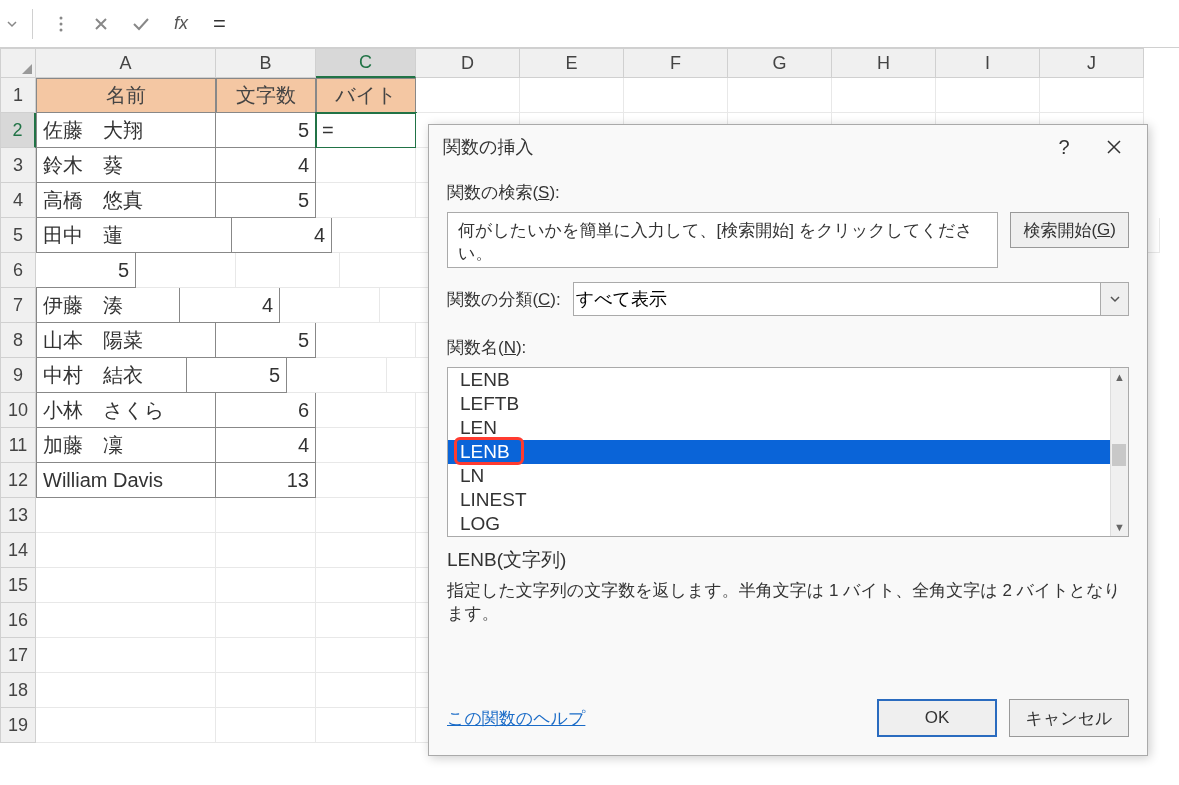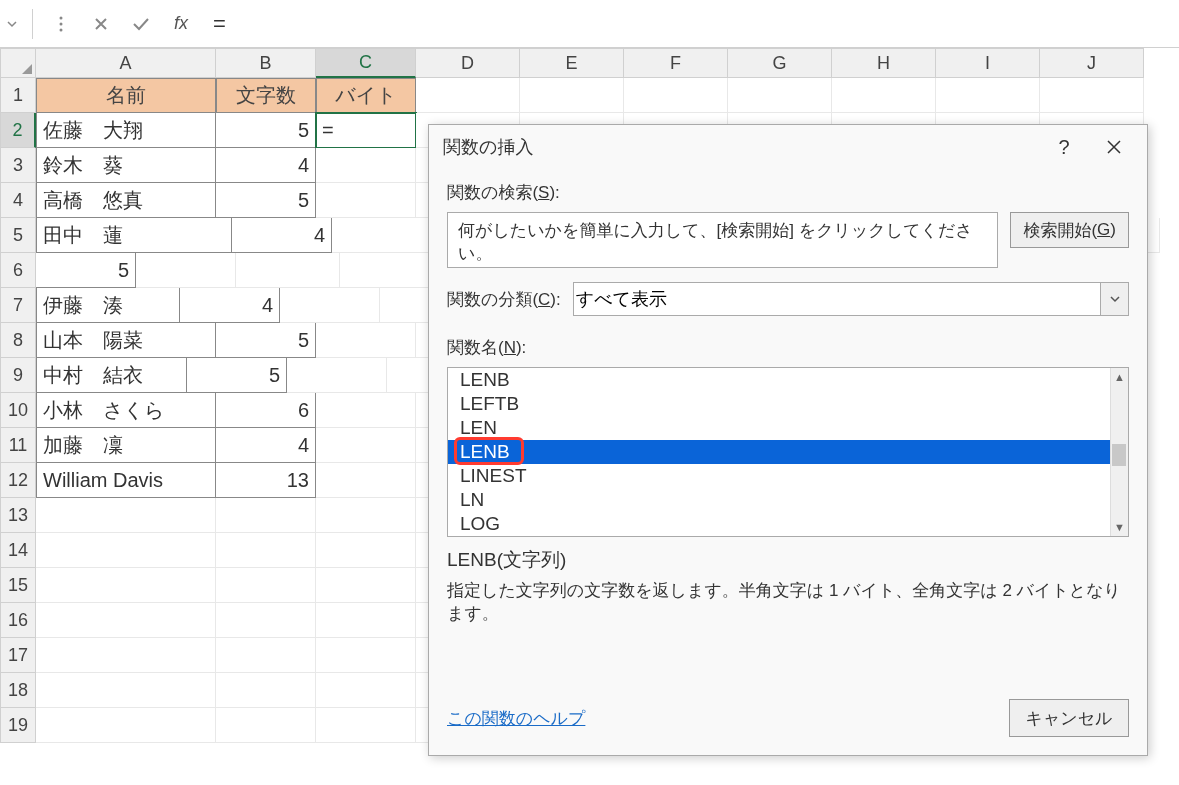--- a/index.html
+++ b/index.html
@@ -399,33 +399,34 @@
       </div>
     </div>
     <div class="dlg-label">
       <span>関数名(</span><u>N</u><span>):</span>
     </div>
     <div class="func-list" id="funclist">
       <div class="func-item">LENB</div>
         <div class="func-item">LEFTB</div>
         <div class="func-item">LEN</div>
         <div class="func-item selected">LENB</div>
+        <div class="func-item">LN</div>
         <div class="func-item">LINEST</div>
-        <div class="func-item">LN</div>
         <div class="func-item">LOG</div>
         <div class="scrollbar">
         <div class="sb-arrow">▲</div>
         <div class="sb-thumb"></div>
         <div class="sb-arrow" style="position:absolute;bottom:0;width:100%;">▼</div>
       </div>
     <div class="func-highlight" style="left: 6px; top: 69px; width: 70px; height: 28px;"></div>
       </div>
     <div class="desc-section">
       <div class="desc-title">LENB(文字列)</div>
       <div class="desc-text">指定した文字列の文字数を返します。半角文字は 1 バイト、全角文字は 2 バイトとなります。</div>
     </div>
   </div>
   <div class="dialog-footer">
     <a class="help-link">この関数のヘルプ</a>
     <span class="footer-spacer"></span>
+    <div class="btn primary footer-btn">OK</div>
     <div class="btn footer-btn">キャンセル</div>
   </div>
 </div>
 
 </body></html>

